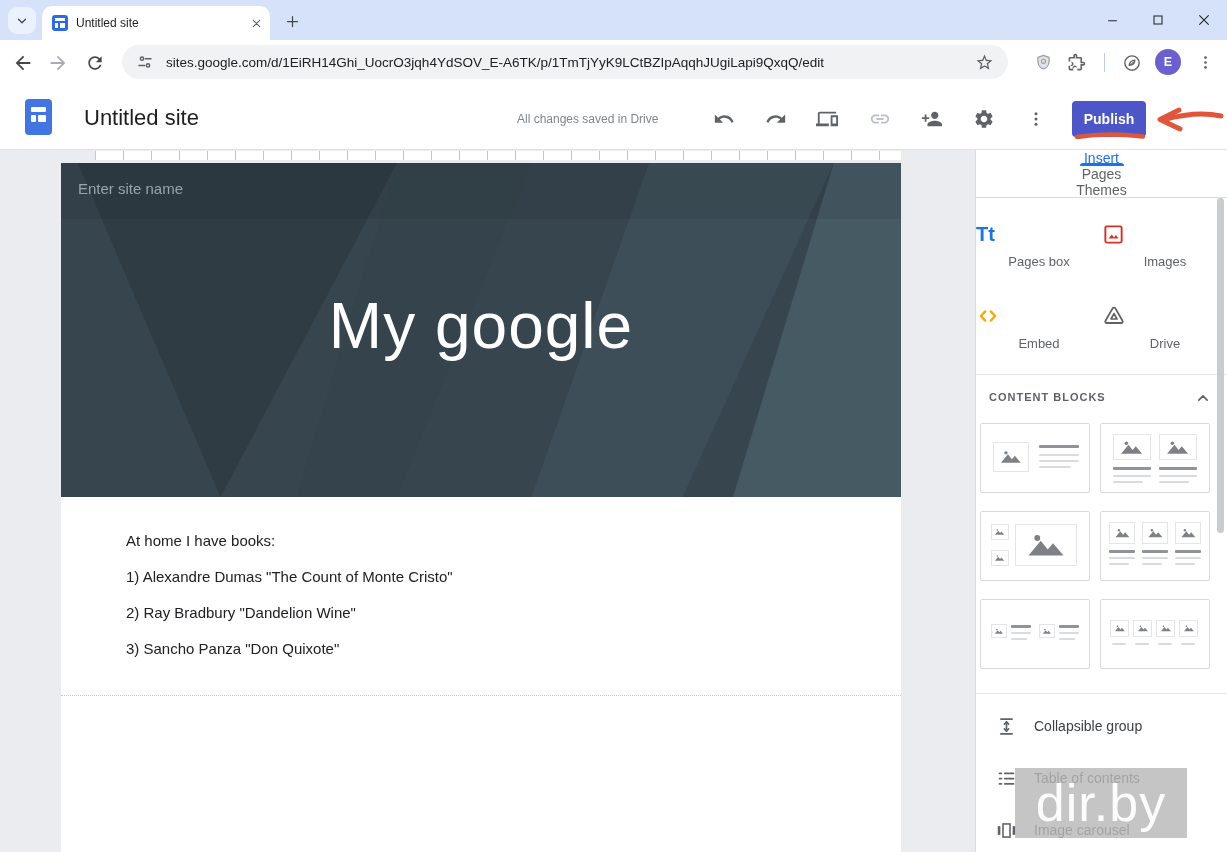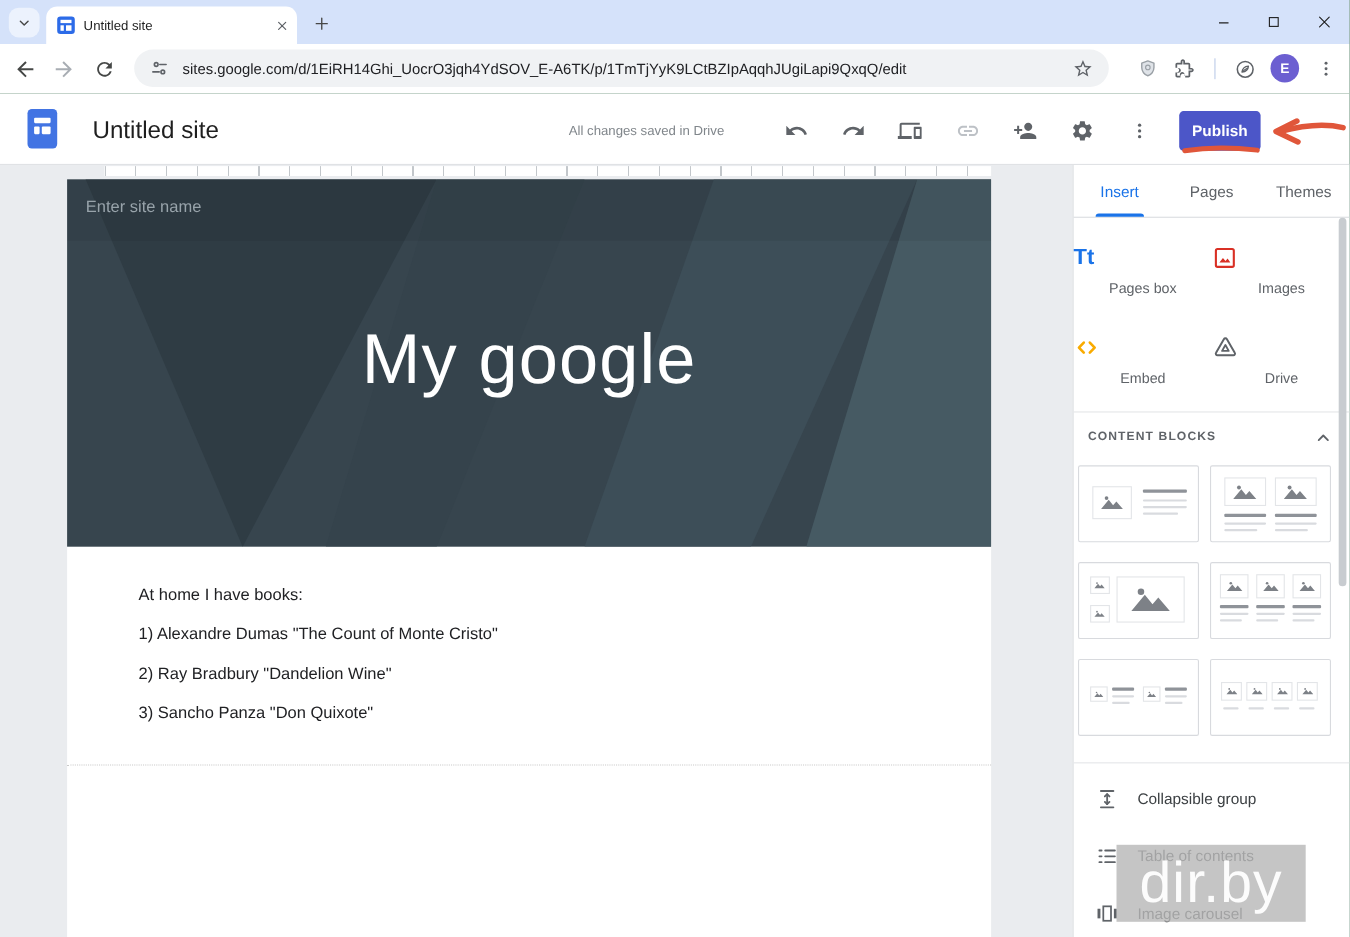--- a/index.html
+++ b/index.html
@@ -1,17 +1,17 @@
 <!DOCTYPE html>
 <html><head>
 <meta charset="utf-8">
 <style>
   html,body{margin:0;padding:0;background:#fff;}
   .window{position:relative;width:1227px;height:852px;overflow:hidden;
-          font-family:"Liberation Sans",sans-serif;background:#14532d;}
+          font-family:"Liberation Sans",sans-serif;background:#fef9c3;}
 
   
   .titlebar{position:absolute;left:0;top:0;width:100%;height:40px;background:#d5e2fa;}
   .tabsearch{position:absolute;left:8px;top:7px;width:28px;height:27px;border-radius:9px;
              background:rgba(255,255,255,.55);display:flex;align-items:center;justify-content:center;}
   .tab{position:absolute;left:42px;top:6px;width:228px;height:34px;background:#fff;
        border-radius:10px 10px 0 0;display:flex;align-items:center;padding:0 8px 0 10px;box-sizing:border-box;}
   .tab-title{flex:1;font-size:12px;color:#1f1f1f;margin-left:8px;white-space:nowrap;overflow:hidden;}
   .favicon{width:16px;height:16px;border-radius:3px;background:#2c6be8;position:relative;flex:none;}
   .favicon i{position:absolute;background:#fff;}
@@ -66,21 +66,21 @@
               font-size:64px;font-weight:300;letter-spacing:1px;z-index:5;}
 
   
   .body-text{position:absolute;left:65px;top:370px;}
   .body-text p{margin:0 0 21px 0;font-size:15px;line-height:15px;color:#202124;}
   .section-divider{position:absolute;left:0;top:532px;width:100%;border-top:1px dotted #c9c9c9;}
 
   
   .sidebar{position:absolute;left:975px;top:0;width:252px;height:702px;background:#fff;
            border-left:1px solid #dadce0;box-sizing:border-box;}
-  .sb-tabs{position:absolute;left:0;top:0;width:100%;height:48px;display:flex;border-bottom:1px solid #dadce0;box-sizing:border-box;}
+  .sb-tabs{position:absolute;left:0;top:0;width:100%;height:48px;display:flex;border-bottom:1px solid #dadce0;box-sizing:border-box;flex-direction:column;}
   .sb-tab{flex:1;display:flex;align-items:center;justify-content:center;font-size:14px;color:#5f6368;
           font-weight:500;position:relative;cursor:pointer;}
   .sb-tab.active{color:#1a73e8;}
   .sb-tab.active::after{content:"";position:absolute;left:50%;transform:translateX(-50%);bottom:0;
           width:44px;height:3px;background:#1a73e8;border-radius:3px 3px 0 0;}
   .tool{position:absolute;width:126px;text-align:center;cursor:pointer;}
   .tool .ticon{height:28px;display:flex;align-items:center;justify-content:flex-start;}
   .tool .tlabel{margin-top:6px;font-size:13px;color:#5f6368;}
   .glyph-tt{font-size:20px;font-weight:700;color:#1a73e8;letter-spacing:0;}
   .sb-div{position:absolute;left:0;width:100%;border-top:1px solid #e4e6e8;}

